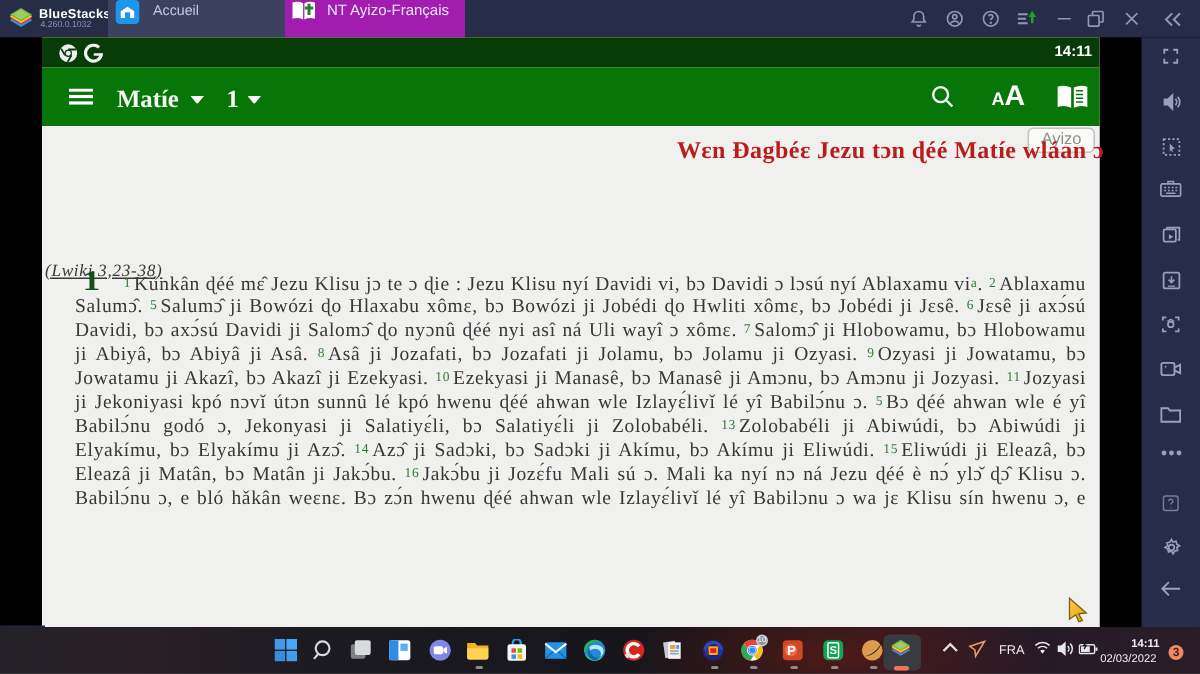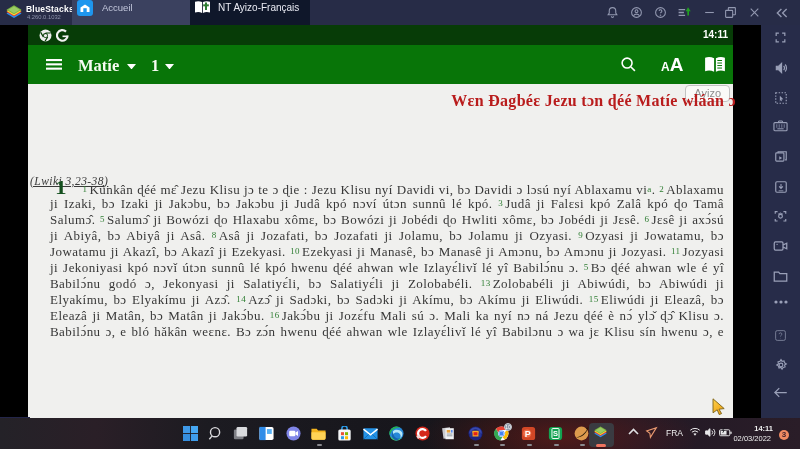--- a/index.html
+++ b/index.html
@@ -6,21 +6,21 @@
   html,body { width:800px; height:449px; overflow:hidden; background:#000; }
   body { font-family:"Liberation Sans", sans-serif; position:relative; }
 
   
   #titlebar { position:absolute; left:0; top:0; width:800px; height:25px; background:#272c47; }
   #bslogo { position:absolute; left:5px; top:3px; width:18px; height:18px; }
   #bsname { position:absolute; left:26px; top:4px; color:#fff; font-size:8.5px; font-weight:bold; letter-spacing:0.2px; }
   #bsver { position:absolute; left:27px; top:14px; color:#8e93ac; font-size:5.8px; }
   .tab { position:absolute; top:0; height:40px; display:flex; align-items:flex-start; }
   #tab1 { left:72px; width:118px; background:#3b415f; }
-  #tab2 { left:190px; width:120px; background:#0f172a; }
+  #tab2 { left:190px; width:120px; background:#a21caf; }
   .tabtext { color:#c3c8dc; font-size:9.5px; position:relative; top:1.5px; }
   #tab2 .tabtext { color:#e8eaf2; font-size:10px; }
   .tbicon { position:absolute; top:0; height:25px; display:flex; align-items:center; justify-content:center; width:24px; }
 
   
   #sidebar { position:absolute; left:761px; top:25px; width:39px; height:393px; background:#272c49; }
   .sbi { position:absolute; left:0; width:39px; display:flex; align-items:center; justify-content:center; }
 
   
   #screen { position:absolute; left:28px; top:25px; width:705px; height:393px; background:#f0f0ee; }
@@ -183,22 +183,22 @@
           <path d="M14.6 5 h5.2 M14.6 7.8 h5.2 M14.6 10.6 h5.2 M14.6 13.4 h5.2"></path>
         </g>
       </svg>
   </div>
   <div id="content">
     <div id="ayizo">Ayizo</div>
     <div id="h1">Wɛn Ðagbéɛ Jezu tɔn ɖéé Matíe wláan ɔ</div>
     <div id="h3"><span>(Lwiki 3,23-38)</span></div>
     <div id="para">
       <div class="jl" style="text-indent:5px"><span class="ch">1</span><span style="display:inline-block;width:12.5px"></span><sup class="v">1</sup>Kúnkân ɖéé mɛ̂ Jezu Klisu jɔ te ɔ ɖie : Jezu Klisu nyí Davidi vi, bɔ Davidi ɔ lɔsú nyí Ablaxamu vi<sup>a</sup>. <sup class="v">2</sup>Ablaxamu</div>
-      <div class="jl">ji Izaki, bɔ Izaki ji Jakɔbu, bɔ Jakɔbu ji Judâ kpó nɔví útɔn sunnû lé kpó. <sup class="v">3</sup>Judâ ji Falɛsi kpó Zalâ kpó ɖo Tamâ</div>
       <div class="jl">Salumɔ̂. <sup class="v">5</sup>Salumɔ̂ ji Bowózi ɖo Hlaxabu xômɛ, bɔ Bowózi ji Jobédi ɖo Hwliti xômɛ, bɔ Jobédi ji Jɛsê. <sup class="v">6</sup>Jɛsê ji axɔ́sú</div>
+      <div class="jl">Davidi, bɔ axɔ́sú Davidi ji Salomɔ̂ ɖo nyɔnû ɖéé nyi asî ná Uli wayî ɔ xômɛ. <sup class="v">7</sup>Salomɔ̂ ji Hlobowamu, bɔ Hlobowamu</div>
       <div class="jl">ji Abiyâ, bɔ Abiyâ ji Asâ. <sup class="v">8</sup>Asâ ji Jozafati, bɔ Jozafati ji Jolamu, bɔ Jolamu ji Ozyasi. <sup class="v">9</sup>Ozyasi ji Jowatamu, bɔ</div>
       <div class="jl">Jowatamu ji Akazî, bɔ Akazî ji Ezekyasi. <sup class="v">10</sup>Ezekyasi ji Manasê, bɔ Manasê ji Amɔnu, bɔ Amɔnu ji Jozyasi. <sup class="v">11</sup>Jozyasi</div>
       <div class="jl">ji Jekoniyasi kpó nɔvǐ útɔn sunnû lé kpó hwenu ɖéé ahwan wle Izlayɛ́livǐ lé yî Babilɔ́nu ɔ. <sup class="v">5</sup>Bɔ ɖéé ahwan wle é yî</div>
       <div class="jl">Babilɔ́nu godó ɔ, Jekonyasi ji Salatiyɛ́li, bɔ Salatiyɛ́li ji Zolobabéli. <sup class="v">13</sup>Zolobabéli ji Abiwúdi, bɔ Abiwúdi ji</div>
       <div class="jl">Elyakímu, bɔ Elyakímu ji Azɔ̂. <sup class="v">14</sup>Azɔ̂ ji Sadɔki, bɔ Sadɔki ji Akímu, bɔ Akímu ji Eliwúdi. <sup class="v">15</sup>Eliwúdi ji Eleazâ, bɔ</div>
       <div class="jl">Eleazâ ji Matân, bɔ Matân ji Jakɔ́bu. <sup class="v">16</sup>Jakɔ́bu ji Jozɛ́fu Mali sú ɔ. Mali ka nyí nɔ ná Jezu ɖéé è nɔ́ ylɔ̌ ɖɔ̂ Klisu ɔ.</div>
       <div class="jl">Babilɔ́nu ɔ, e bló hǎkân weɛnɛ. Bɔ zɔ́n hwenu ɖéé ahwan wle Izlayɛ́livǐ lé yî Babilɔnu ɔ wa jɛ Klisu sín hwenu ɔ, e</div>
     </div>
     <svg width="15" height="17" viewBox="0 0 15 17" style="position:absolute;left:684px;top:313.5px">
         <defs>

